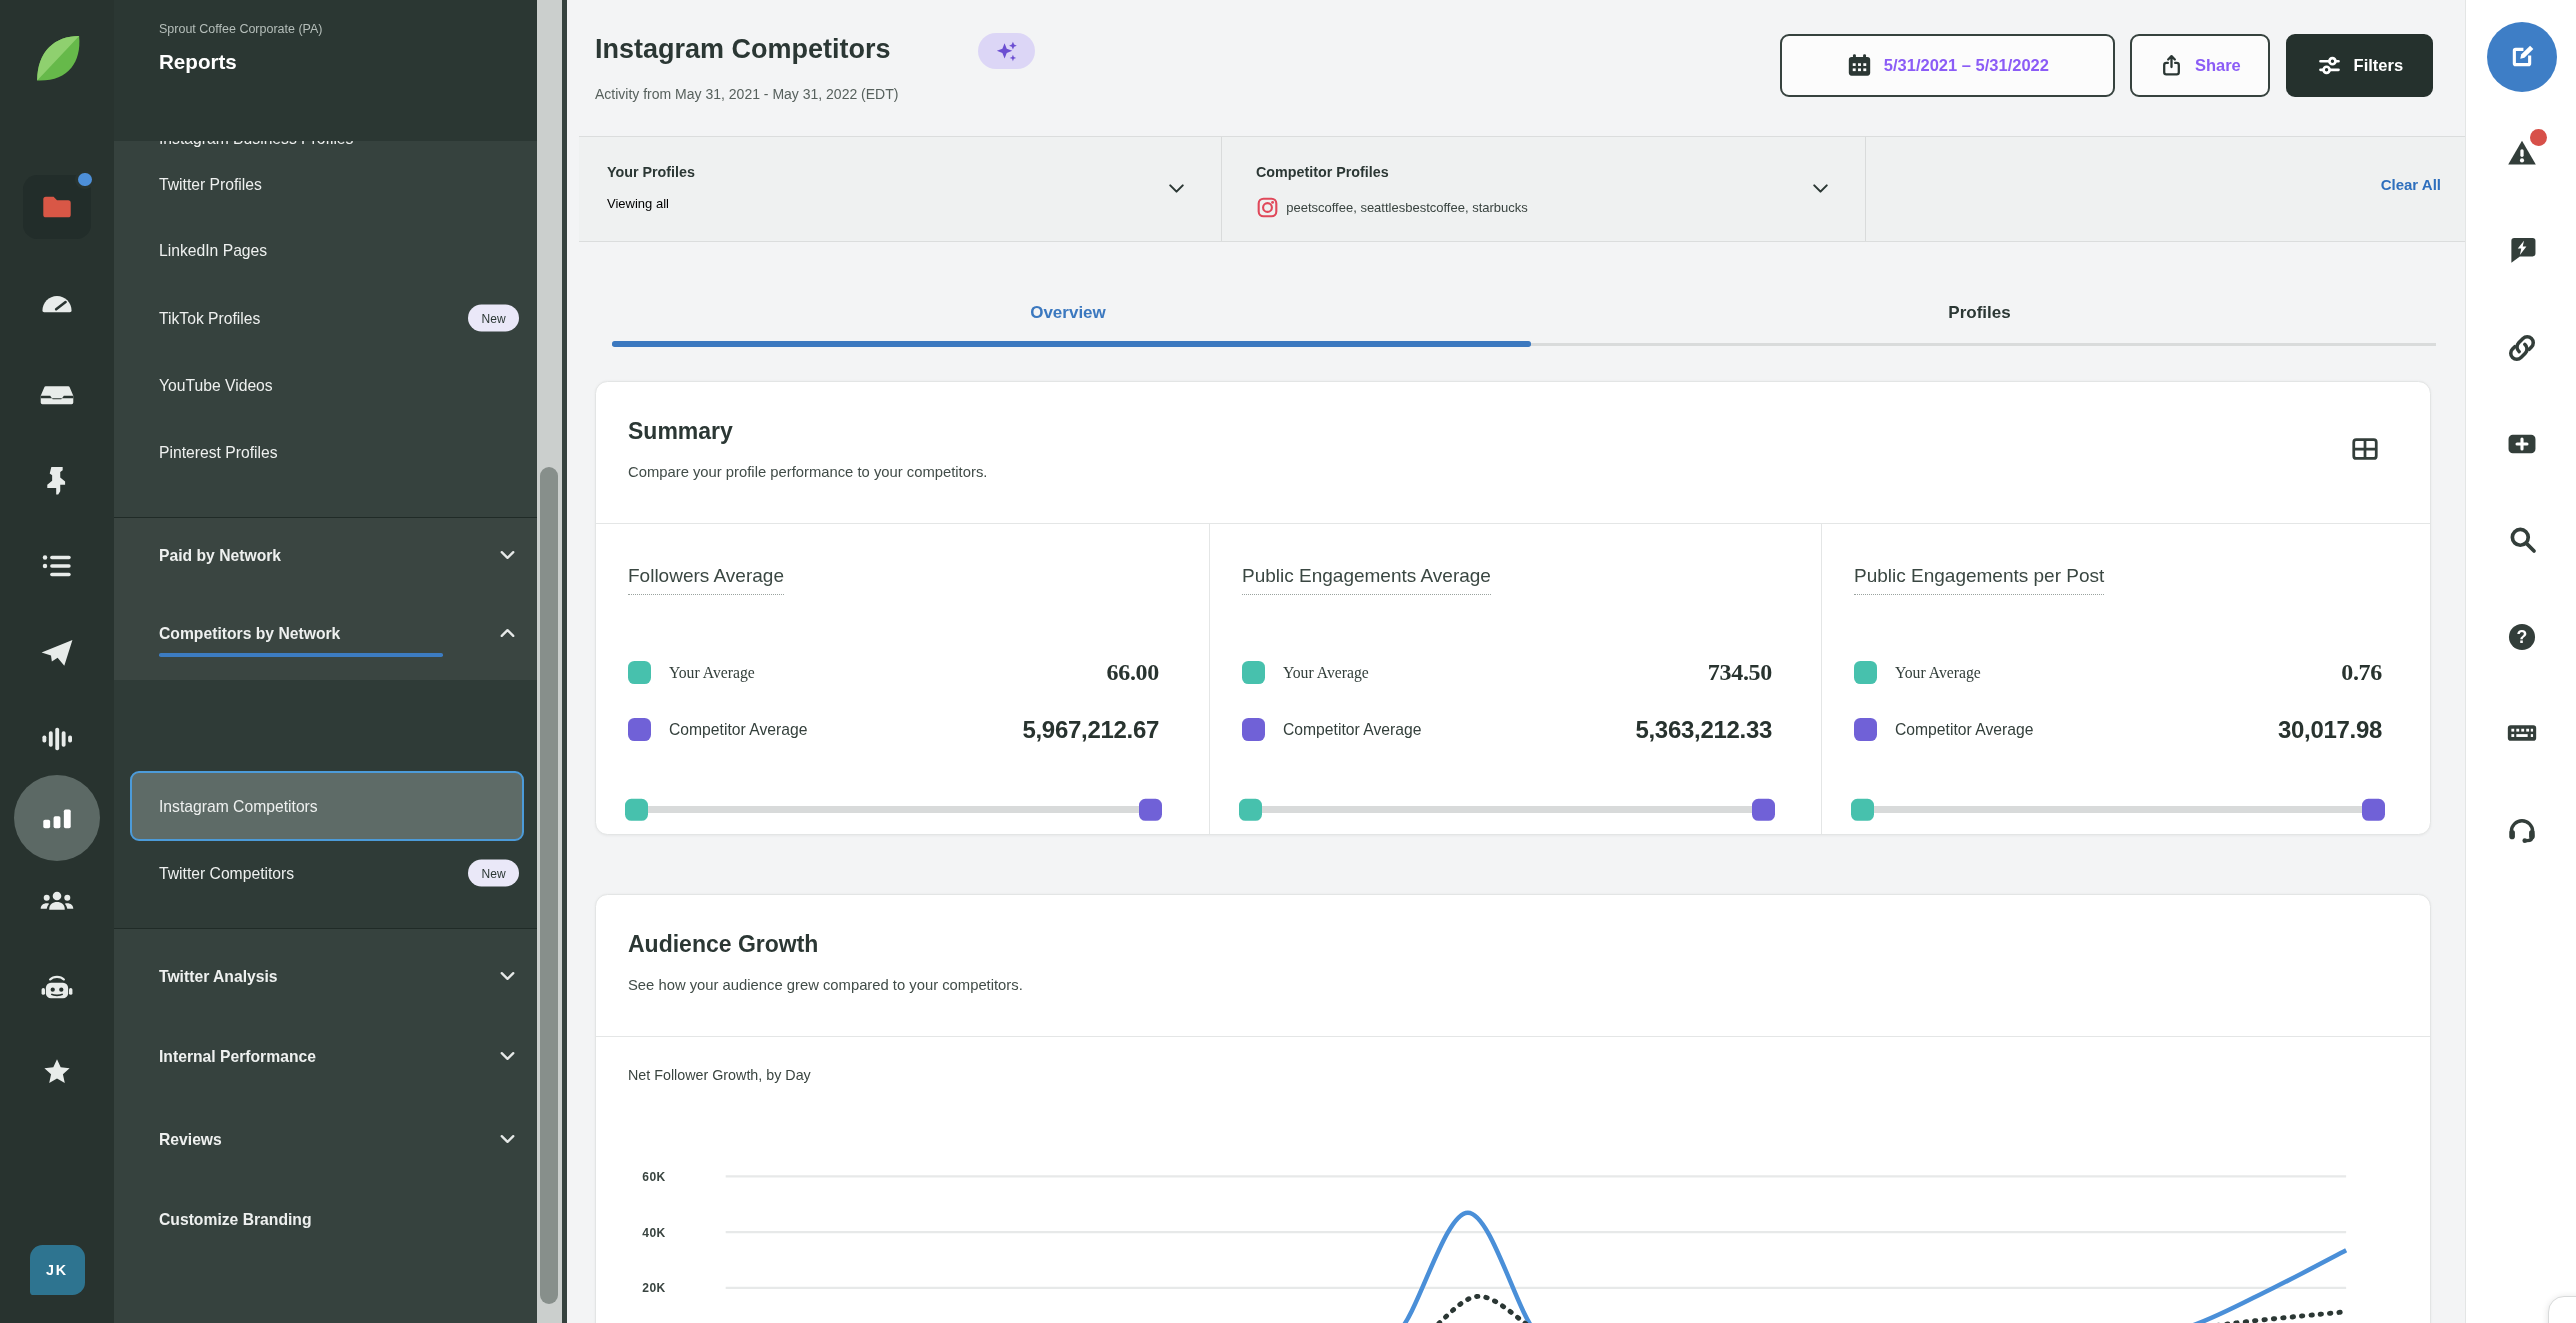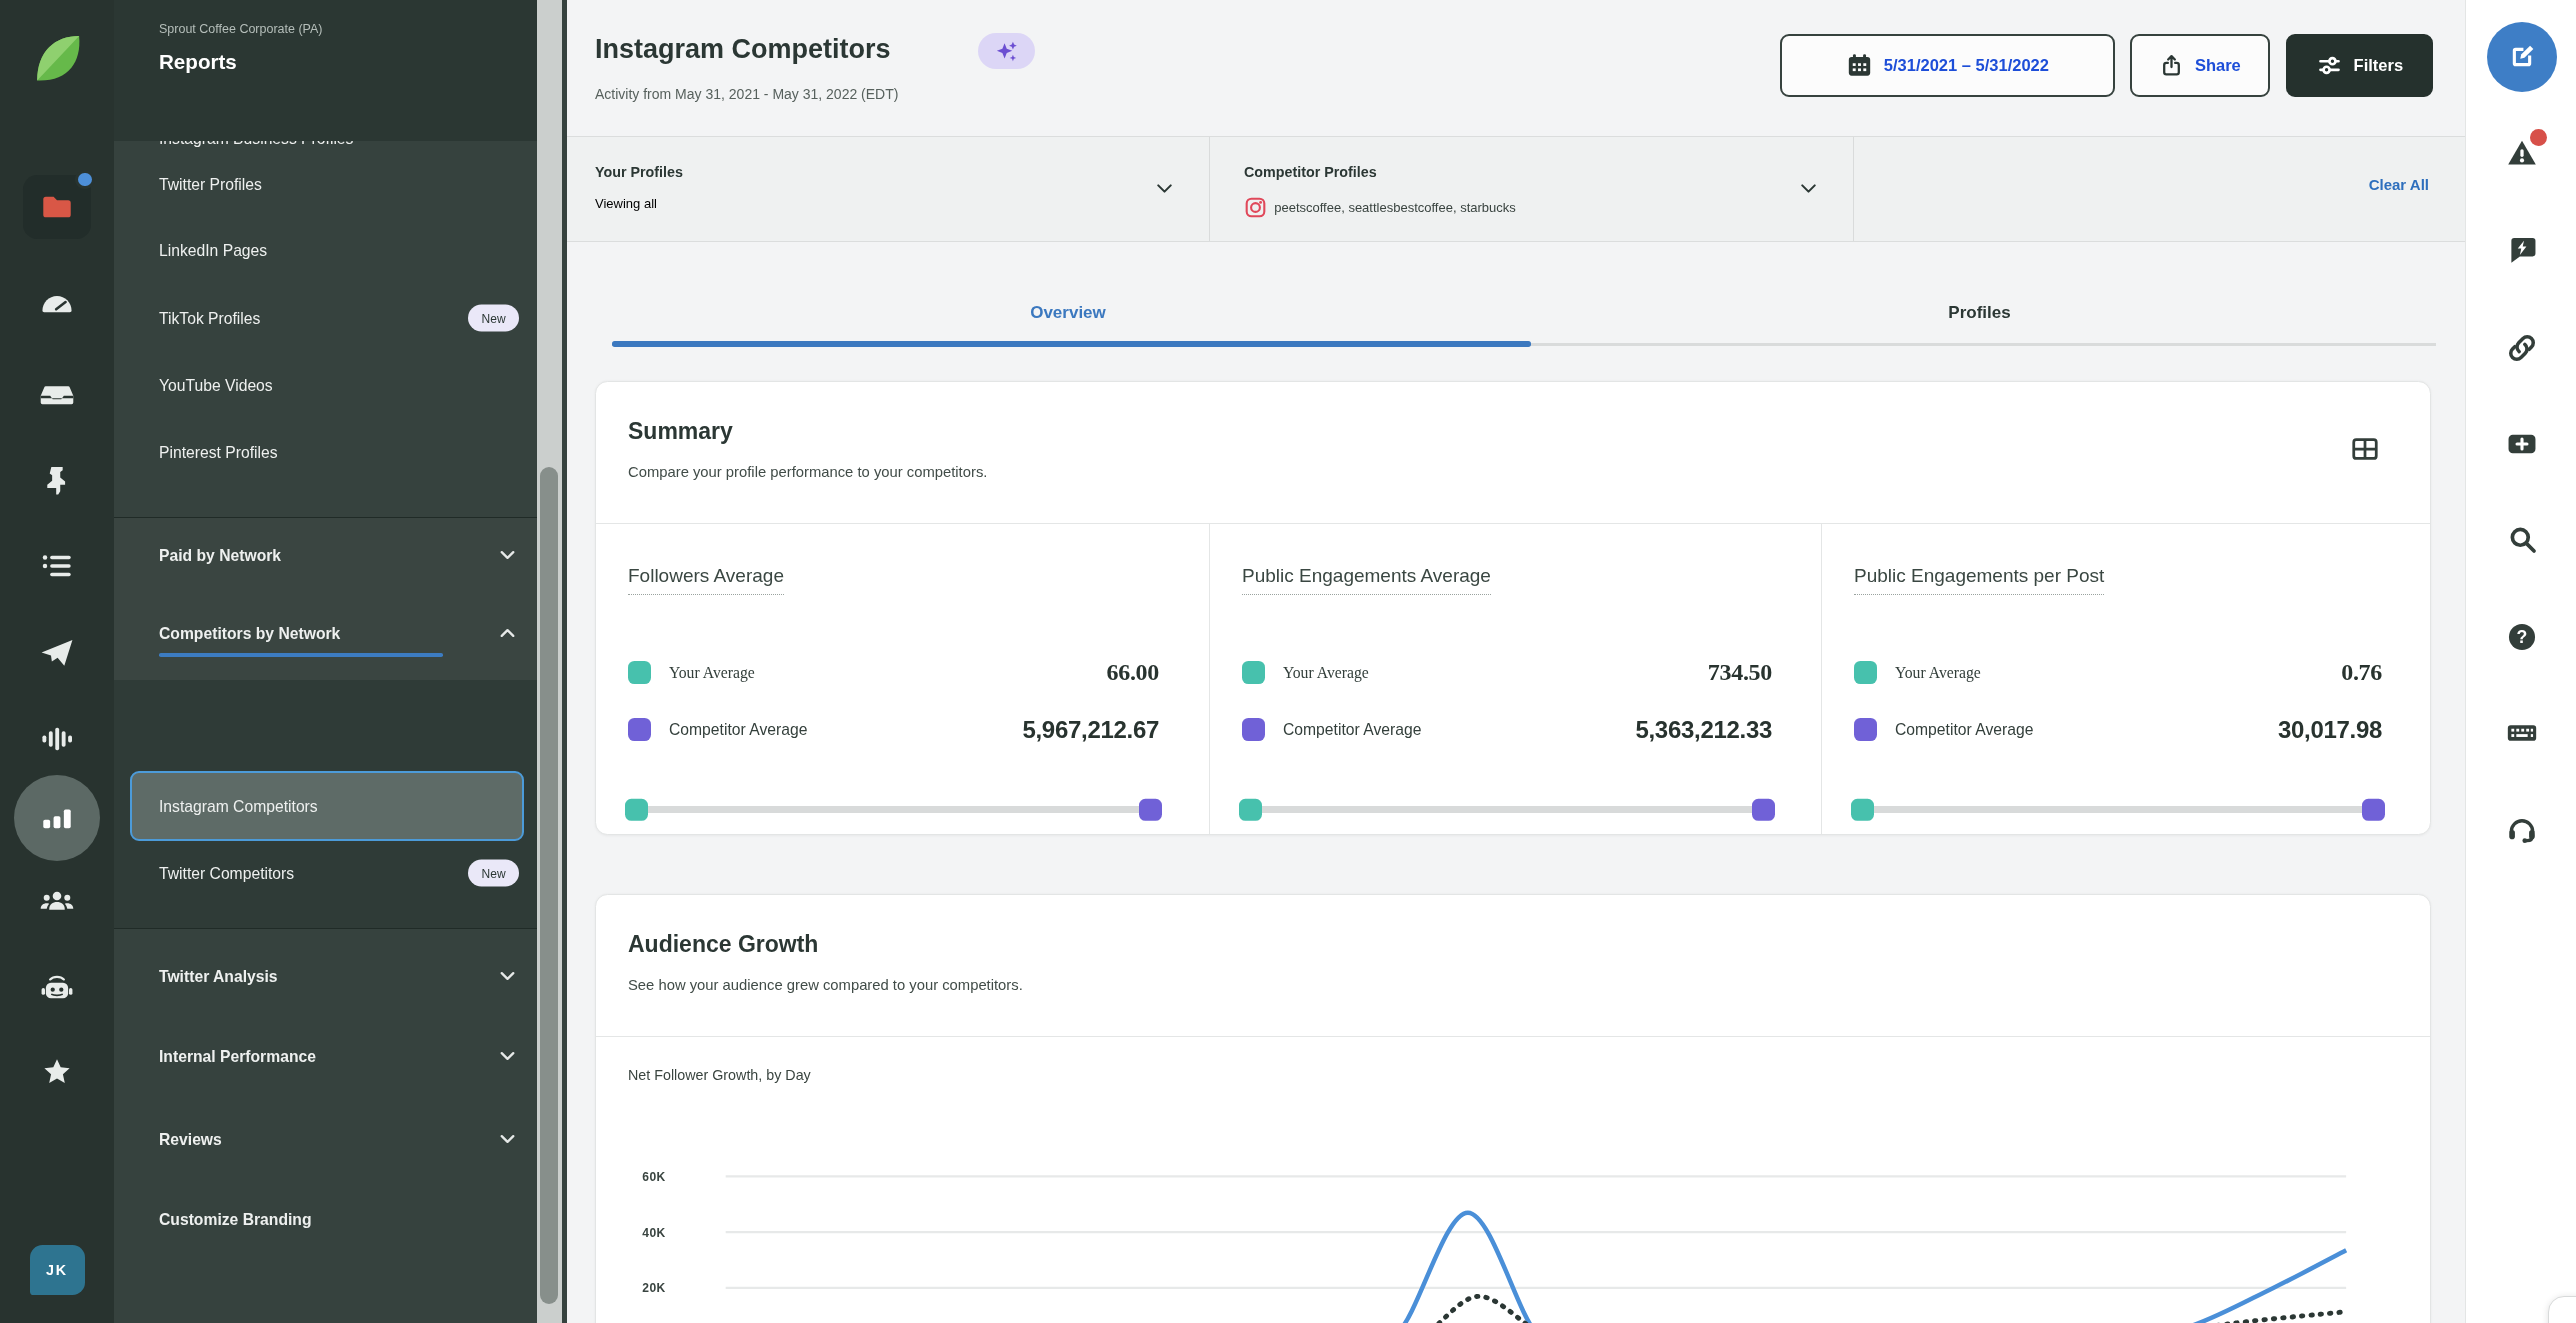--- a/index.html
+++ b/index.html
@@ -39,26 +39,26 @@
   .sb-scroll{position:absolute;right:5.4px;top:0;width:25px;height:100%;background:#CBCFCD;}
   .sb-thumb{position:absolute;left:3.6px;top:467px;width:18px;height:837px;border-radius:9px;background:#878F8B;}
 
   
   #main{position:absolute;left:567px;top:0;width:1898px;height:1324px;background:#F3F4F5;}
   .page-title{position:absolute;left:28px;top:34px;font-size:27px;font-weight:bold;color:#2B3734;}
   .title-ai-pill{position:absolute;left:411px;top:33px;width:57px;height:36px;border-radius:18px;background:#DCD6F6;
                  display:flex;align-items:center;justify-content:center;cursor:pointer;}
   .page-subtitle{position:absolute;left:28px;top:86px;font-size:14px;color:#57615D;}
   .hbtn{position:absolute;top:34px;height:63px;border:2.2px solid #36423E;border-radius:9px;background:#FCFCFC;
-        display:flex;align-items:center;justify-content:center;gap:10.7px;font-size:16.5px;font-weight:bold;color:#1d4ed8;cursor:pointer;}
+        display:flex;align-items:center;justify-content:center;gap:10.7px;font-size:16.5px;font-weight:bold;color:#8b5cf6;cursor:pointer;}
   #btn-date{left:1213px;width:335px;}
   #btn-share{left:1563px;width:140px;}
   #btn-filters{left:1719px;width:147px;background:#25312D;border-color:#25312D;color:#fff;}
 
-  .filter-bar{position:absolute;left:0;top:136px;width:1898px;height:106px;background:#EFF1F1;
+  .filter-bar{position:absolute;left:12px;top:136px;width:1898px;height:106px;background:#EFF1F1;
               border-top:1.3px solid #DBDDDD;border-bottom:1.3px solid #DBDDDD;}
   .fsec{position:absolute;top:0;bottom:0;cursor:pointer;}
   #fsec-your{left:0;width:642px;}
   #fsec-comp{left:642px;width:644px;border-left:1.8px solid #D9DBDB;}
   #fsec-clear{left:1286px;right:0;border-left:1.8px solid #D9DBDB;}
   .fsec-title{position:absolute;left:28px;top:27px;font-size:14.3px;font-weight:bold;color:#2B3734;}
   .fsec-sub{position:absolute;left:28px;top:59px;font-size:13px;color:#000000;display:flex;align-items:center;gap:7.2px;}
   .fsec-chev{position:absolute;right:32px;top:39px;color:#2B3734;}
   .clear-all{position:absolute;right:36px;top:39px;font-size:15px;font-weight:bold;color:#2E6FBD;cursor:pointer;}
 

